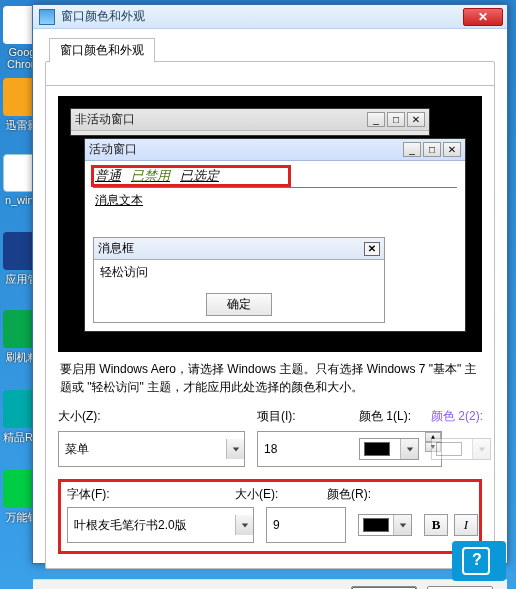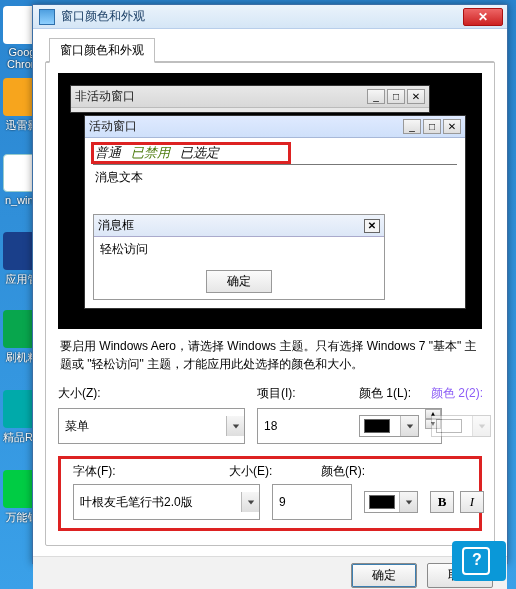--- a/index.html
+++ b/index.html
@@ -19,32 +19,32 @@
   .window { position:absolute; left:32px; top:4px; width:476px; height:560px; background:#fff; border:1px solid #3b6ea5; box-shadow:0 0 8px rgba(0,0,0,.4); }
   .titlebar { height:24px; background:linear-gradient(#eaf3fb,#d5e6f6); display:flex; align-items:center; padding:0 4px 0 6px; border-bottom:1px solid #b8ceea; }
   .titlebar .appicon { width:16px; height:16px; background:linear-gradient(#4fa0e0,#8ed0ff); border:1px solid #2d6fab; margin-right:6px; }
   .titlebar .title { flex:1; color:#1b3f66; }
   .titlebar .close { width:40px; height:18px; background:linear-gradient(#e66,#c22); color:#fff; text-align:center; line-height:16px; border:1px solid #a11; border-radius:2px; font-weight:bold; cursor:pointer; }
 
   .body { padding:8px 12px 10px; }
   .tabset { border:1px solid #bfbfbf; border-radius:2px; background:#fff; }
   .tabs { display:flex; margin-bottom:-1px; padding-left:4px; }
   .tab { background:#fff; border:1px solid #bfbfbf; border-bottom:1px solid #fff; padding:3px 10px; font-size:12px; position:relative; top:1px; cursor:pointer; }
-  .tabcontent { border-top:1px solid #bfbfbf; padding:10px 12px 14px; }
+  .tabcontent { border-top:1px solid #bfbfbf; padding:10px 12px 14px;margin-top:23px; }
   
   .preview-box { background:#000; width:100%; height:256px; position:relative; padding:12px; }
   .inactive-win, .active-win { position:absolute; background:#e8e8e8; border:1px solid #333; box-shadow:2px 2px 0 #000; }
   .inactive-win { left:12px; top:12px; right:52px; height:28px; }
   .active-win { left:26px; top:42px; right:16px; bottom:20px; background:#fff; }
   .wtitlebar { height:22px; background:linear-gradient(#dfeaff,#cfe0fa); display:flex; align-items:center; padding:0 4px; border-bottom:1px solid #a7b8d8; }
   .wtitlebar.inact { background:linear-gradient(#e8e8e8,#d8d8d8); border-bottom:1px solid #bbb; }
   .wtitle { flex:1; color:#222; }
   .wbtns { display:flex; gap:2px; }
   .wbtn { width:18px; height:15px; background:linear-gradient(#f6f6f6,#dedede); border:1px solid #999; font-size:10px; text-align:center; line-height:13px; }
-  .active-content { position:absolute; top:22px; left:0; right:0; bottom:0; padding:4px 8px 20px; }
+  .active-content { position:absolute; top:22px; left:0; right:0; bottom:0; padding:4px 8px 20px;text-decoration:underline; }
   .red-tab-highlight { position:absolute; left:6px; top:26px; width:200px; height:22px; border:3px solid #d22; pointer-events:none; z-index:5; }
   .sample-tabs { display:flex; gap:10px; font-family:"KaiTi","STKaiti",cursive; font-style:italic; color:#111; font-size:13px; padding:2px 0 2px 2px; border-bottom:1px solid #777; }
   .sample-tabs span:nth-child(2){ color:#4d7c0f; }
   .window-text { padding:4px 2px; font-size:12px; }
   .msgbox { position:absolute; left:8px; right:80px; bottom:8px; border:1px solid #999; background:#fff; }
   .msgbox .mtitle { background:linear-gradient(#eef3fb,#dce7f7); border-bottom:1px solid #aac; display:flex; padding:2px 4px; align-items:center; }
   .msgbox .mtxt { flex:1; }
   .msgbox .mclose { width:16px; height:14px; border:1px solid #666; background:#f4f4f4; font-size:10px; text-align:center; line-height:12px; font-weight:bold; }
   .msgbox .mbody { padding:4px 6px 8px; }
   .msgbox .mbtns { text-align:center; padding:4px 0 6px; }
@@ -66,21 +66,21 @@
   .colorpick .swatch { width:26px; height:14px; margin:0 4px; border:1px solid #666; }
   .colorpick .swatch.black { background:#000; }
   .toggle { width:24px; height:22px; border:1px solid #9a9a9a; background:linear-gradient(#fbfbfb,#e6e6e6); text-align:center; line-height:20px; font-family:"Times New Roman",serif; font-size:13px; }
   .toggle.i { font-style:italic; }
   .toggle.b { font-weight:bold; }
   .row2 { display:flex; gap:12px; align-items:center; }
   .row2 .c-item { flex:1; }
   .row2 .c-size { width:80px; }
   .row2 .c-col { width:80px; }
   .row2 .c-tog { display:flex; gap:6px; }
-  .section-red { border:3px solid #d22; padding:4px 12px 8px; margin-top:12px; }
+  .section-red { border:3px solid #d22; padding:4px 6px 8px; margin-top:12px; }
 
   .footer { display:flex; justify-content:flex-end; gap:10px; padding:6px 14px; border-top:1px solid #dcdcdc; background:#f2f2f2; }
   .btn { background:linear-gradient(#fdfdfd,#e4e4e4); border:1px solid #8a8a8a; padding:3px 20px; cursor:pointer; border-radius:2px; }
   .btn.primary { box-shadow:0 0 0 1px #3c7fb1 inset; }
 
   .watermark { position:absolute; right:10px; bottom:8px; display:flex; align-items:center; gap:8px; background:#0a98d8; padding:6px 16px 6px 10px; border-radius:4px; }
   .watermark .logo { width:28px; height:28px; border:2px solid #fff; border-radius:4px; position:relative; }
   .watermark .logo::after { content:"?"; color:#fff; position:absolute; left:8px; top:2px; font-size:16px; font-weight:bold; }
   .watermark .wm-text { color:#fff; }
   .watermark .wm-main { font-size:20px; font-weight:bold; line-height:1; }

